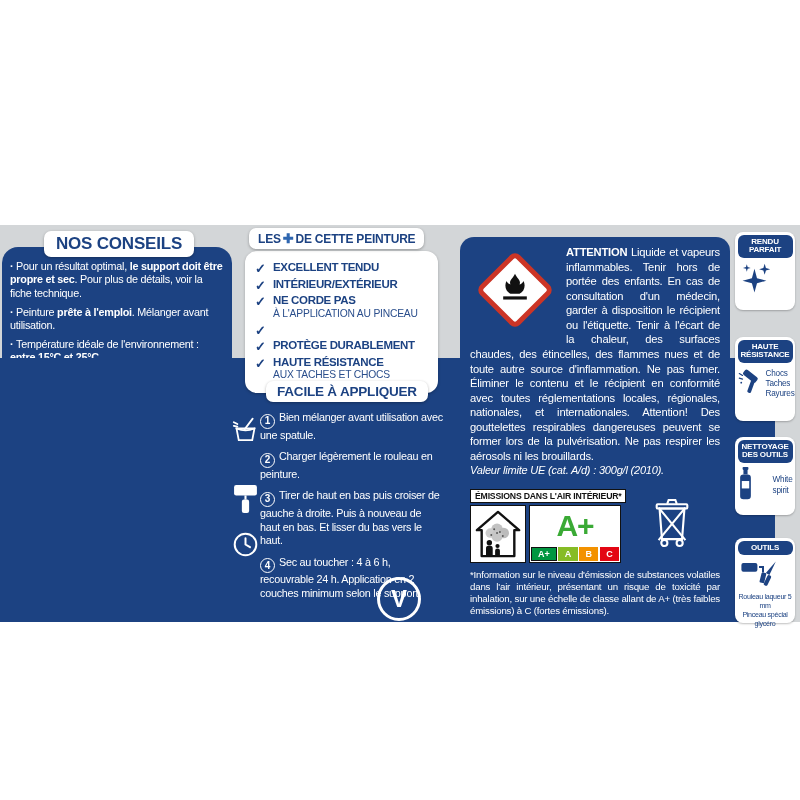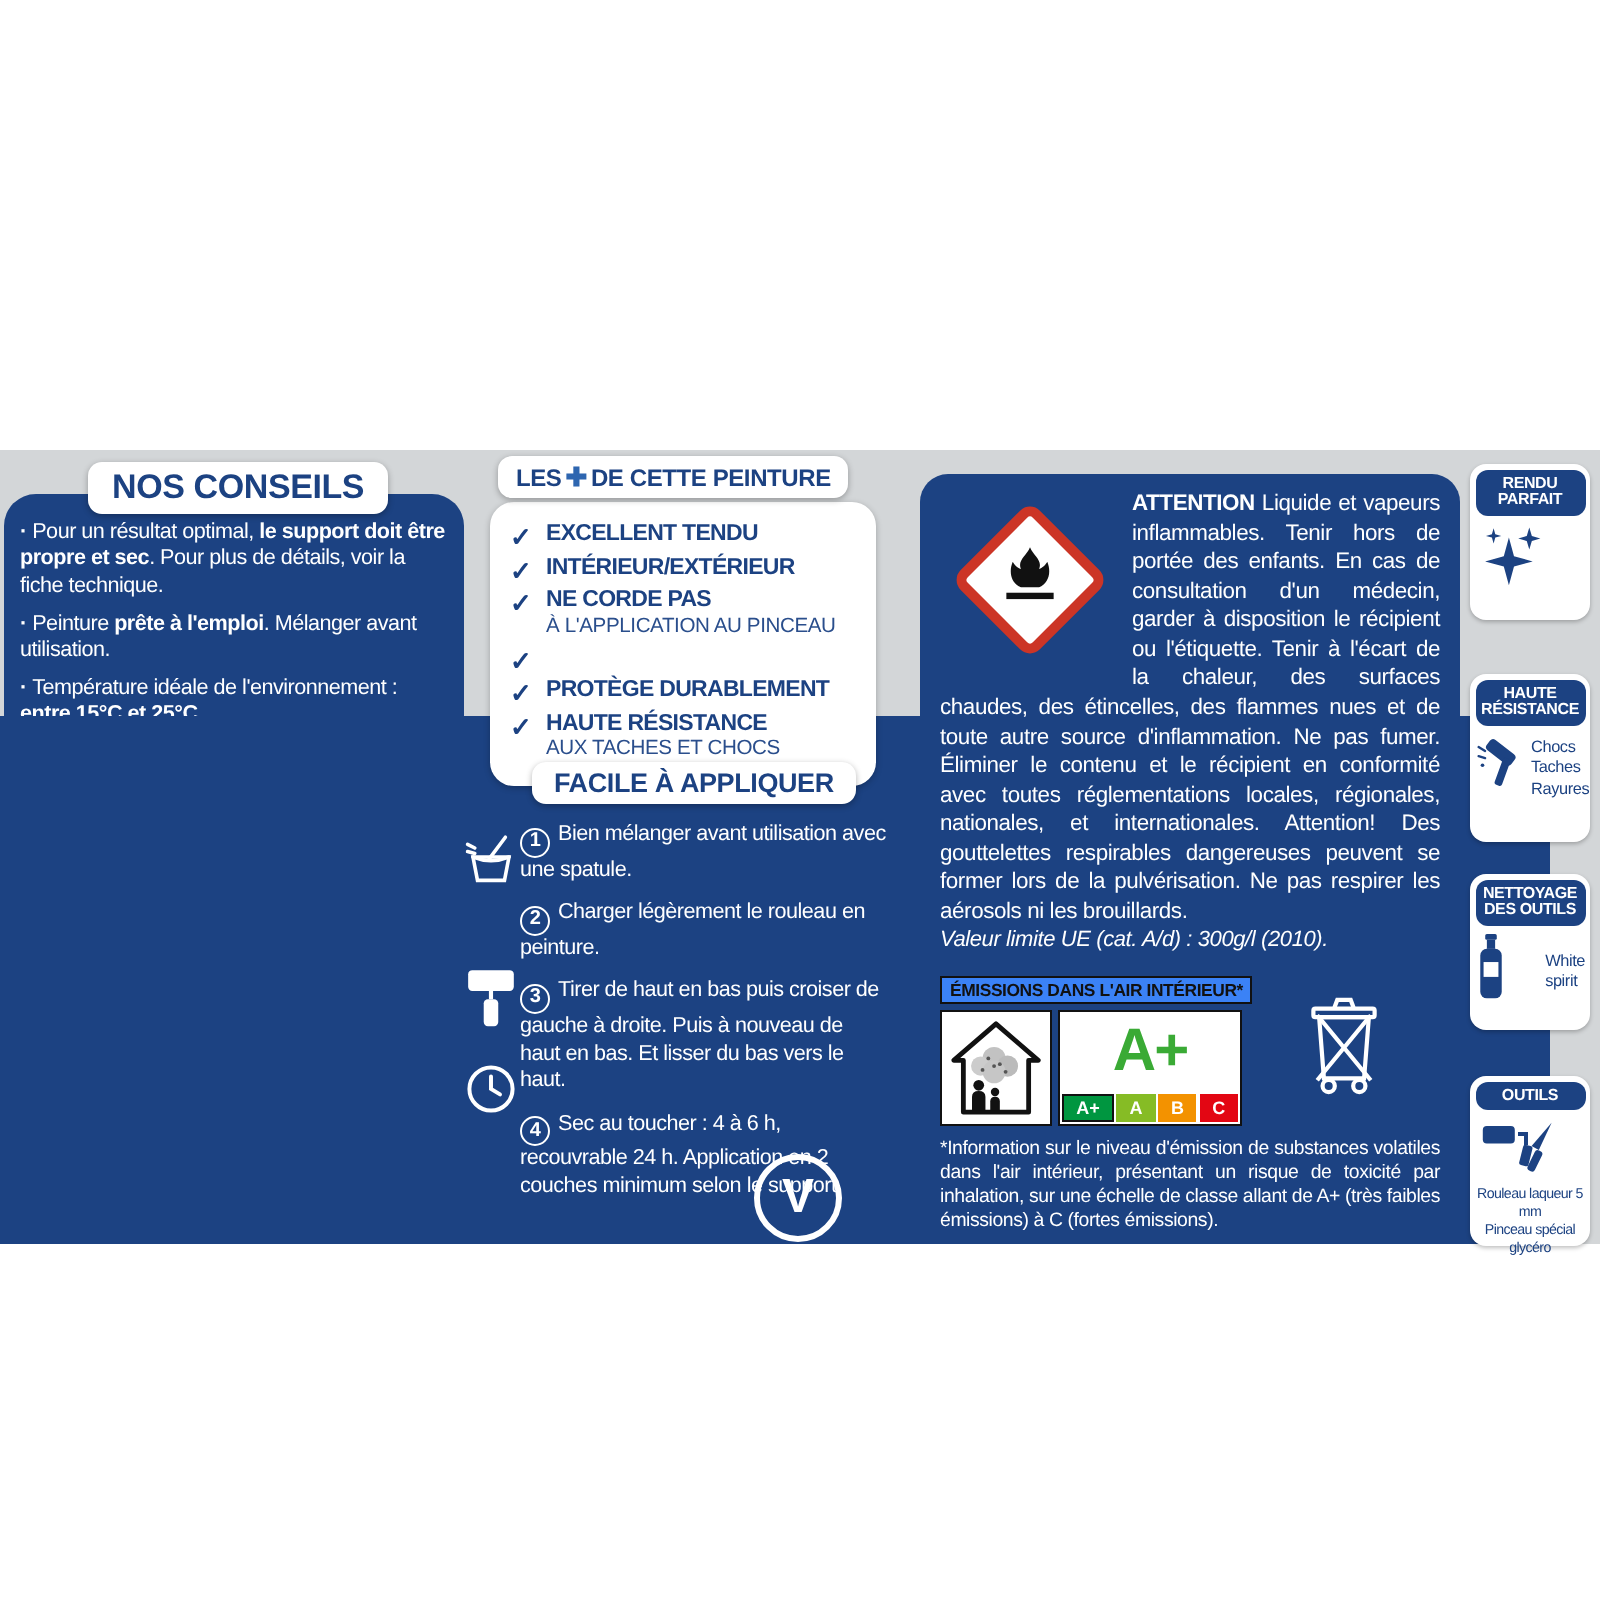--- a/index.html
+++ b/index.html
@@ -52,21 +52,21 @@
   #pictogram-float { float:left; width:88px; height:86px; margin:2px 8px 2px 0; position:relative; }
   #diamond { position:absolute; left:17px; top:15px; width:56px; height:56px; background:#fff;
              border:5px solid #cc3526; border-radius:7px; transform:rotate(45deg); }
   #diamond svg { transform:rotate(-45deg); width:40px; height:40px; margin:3px; }
   #warning-text { color:#fff; font-size:11.2px; line-height:1.3; text-align:justify; letter-spacing:-.2px; }
   #warning-text b { font-weight:bold; }
   .voc { color:#fff; font-style:italic; font-size:11px; line-height:1.3; letter-spacing:-.2px; }
   .voc:first-of-type { margin-top:4px; }
 
   .em-row-wrap { margin-top:7px; display:flex; align-items:flex-start; }
-  .em-header { display:inline-block; background:#3b82f6; color:#111; border:1.5px solid #111;
+  .em-header { display:inline-block; background:#ffffff; color:#111; border:1.5px solid #111;
                font-size:8.7px; font-weight:bold; padding:1px 4px; letter-spacing:-.2px; }
   .em-boxes { display:flex; gap:3px; margin-top:2px; }
   .em-house { width:56px; height:58px; background:#fff; border:1.5px solid #111; display:flex; align-items:center; justify-content:center; }
   .em-grade { width:92px; height:58px; background:#fff; border:1.5px solid #111; display:flex; flex-direction:column; }
   .em-big { flex:1; display:flex; align-items:center; justify-content:center; font-size:30px; font-weight:bold; letter-spacing:-1px; }
   .em-scale { display:flex; height:15px; padding:0 1px 1px 1px; gap:1.5px; }
   .em-cell { flex:1; display:flex; align-items:center; justify-content:center; color:#fff; font-size:9px; font-weight:bold; }
   .em-cell.selected { border:1.8px solid #111; flex:1.25; }
   #trash { margin-left:auto; margin-right:26px; margin-top:8px; }
 

